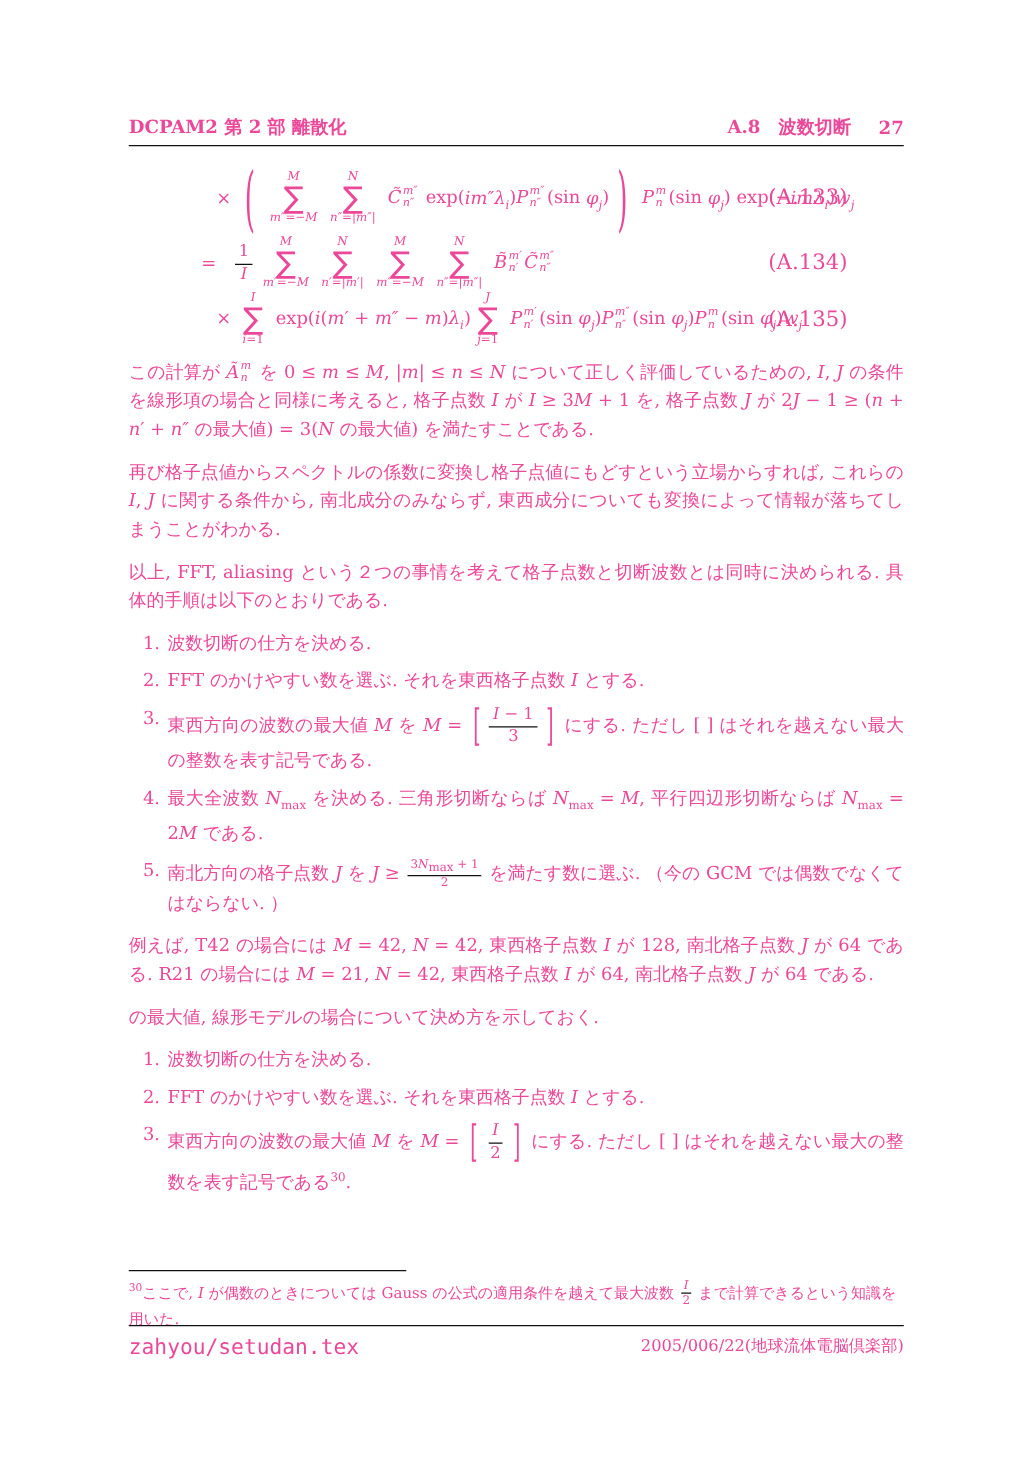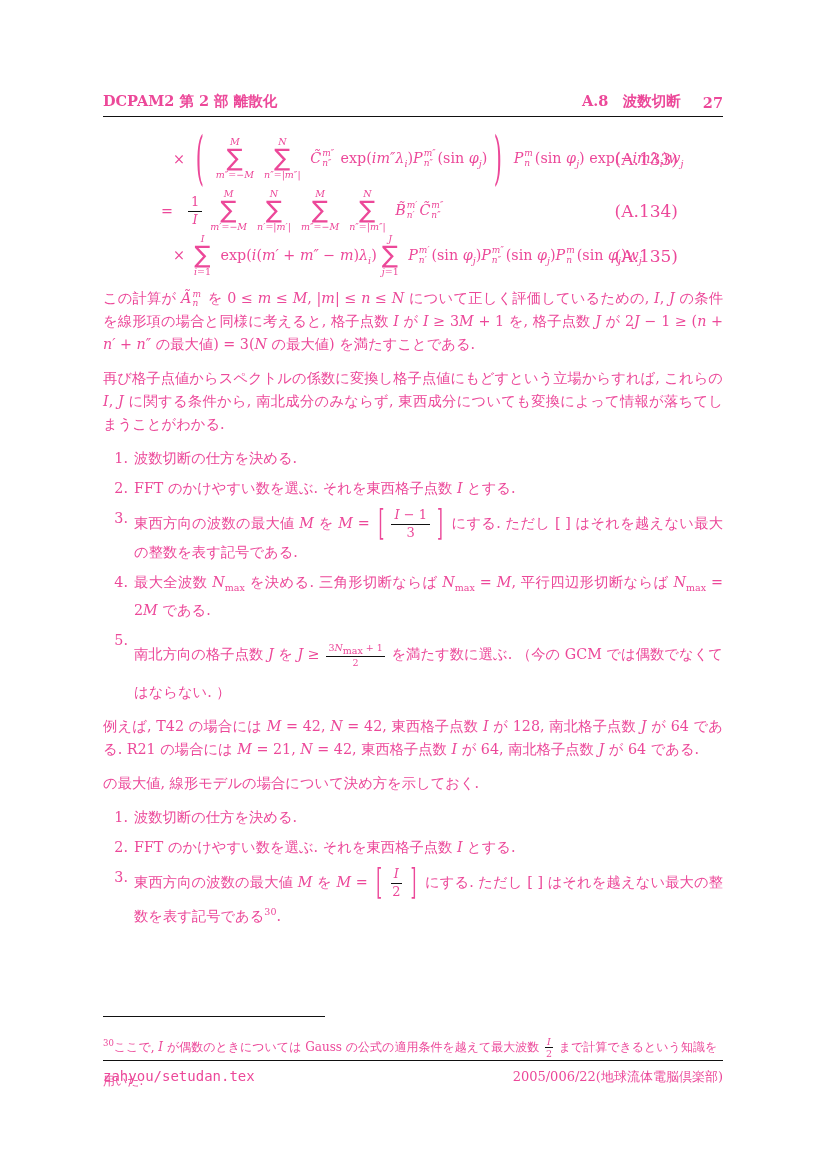--- a/index.html
+++ b/index.html
@@ -31,40 +31,40 @@
   .lim{font-size:9.5px;line-height:1.15;white-space:nowrap;font-style:normal;}
   .bigp{display:inline-block;font-size:20px;transform:scale(1.05,2.85);
         margin:0 7px;vertical-align:middle;font-weight:400;}
   .bigb{display:inline-block;font-size:15px;transform:scaleY(2.3);
         margin:0 4px;vertical-align:middle;}
   .frac{display:inline-flex;flex-direction:column;align-items:center;
         vertical-align:middle;margin:0 3px;font-size:13px;line-height:1.25;}
   .frac .ft{border-bottom:1px solid #111;padding:0 3px;text-align:center;}
   .frac .fb{padding:0 3px;}
   .sfrac{display:inline-flex;flex-direction:column;align-items:center;
-         vertical-align:middle;margin:13px 2px;font-size:9.5px;line-height:1.2;}
+         vertical-align:middle;margin:0 2px;font-size:9.5px;line-height:1.2;}
   .sfrac .ft{border-bottom:1px solid #111;padding:0 2px;text-align:center;}
   .ss{display:inline-flex;flex-direction:column;align-items:flex-start;
       vertical-align:middle;font-size:9px;line-height:1.1;margin:0 2px 0 1px;}
   sub,sup{font-size:9.5px;}
   
   .olist{margin:2px 0 11px 0;}
   .olitem{display:flex;margin-bottom:7px;}
   .olnum{width:21px;margin-left:4px;margin-right:6px;text-align:right;flex:none;}
   .oltext{flex:1;text-align:justify;}
   
   .footnote{position:absolute;left:103px;width:620px;top:1016px;}
   .fnrule{width:222px;border-top:1px solid #111;margin-bottom:6px;}
   .fntext{font-size:12px;line-height:16px;}
   .fntext sup{font-size:8.5px;}
   
   .footer{position:absolute;left:103px;width:620px;top:1060px;
           border-top:1px solid #111;padding-top:7px;display:flex;
           justify-content:space-between;font-size:13px;}
-  .mono{font-family:"DejaVu Sans Mono","Liberation Mono",monospace;font-size:14px;}
+  .mono{font-family:"DejaVu Sans Mono","Liberation Mono",monospace;font-size:17px;}
 </style>
 </head>
 <body>
 
 <div class="page">
 
   <div class="header">
     <span>DCPAM2 第 2 部 離散化</span>
     <span class="h-right">
       <span>A.8　波数切断</span>
@@ -149,20 +149,21 @@
             </span>(sin <i>φ<sub>j</sub></i>)<i>w<sub>j</sub></i></span>
         <span class="eqtag">(A.135)</span>
       </div>
     </div>
 
     <p class="para">この計算が <i>Ã</i><span class="ss">
           <span><i>m</i></span>
           <span><i>n</i></span>
         </span> を 0 ≤ <i>m</i> ≤ <i>M</i>, |<i>m</i>| ≤ <i>n</i> ≤ <i>N</i> について正しく評価しているための, <i>I</i>, <i>J</i> の条件を線形項の場合と同様に考えると, 格子点数 <i>I</i> が <i>I</i> ≥ 3<i>M</i> + 1 を, 格子点数 <i>J</i> が 2<i>J</i> − 1 ≥ (<i>n</i> + <i>n′</i> + <i>n″</i> の最大値) = 3(<i>N</i> の最大値) を満たすことである.</p>
     <p class="para">再び格子点値からスペクトルの係数に変換し格子点値にもどすという立場からすれば, これらの <i>I</i>, <i>J</i> に関する条件から, 南北成分のみならず, 東西成分についても変換によって情報が落ちてしまうことがわかる.</p>
+    <p class="para">以上, FFT, aliasing という２つの事情を考えて格子点数と切断波数とは同時に決められる. 具体的手順は以下のとおりである.</p>
 
     <div class="olist">
       <div class="olitem">
         <span class="olnum">1.</span>
         <span class="oltext">波数切断の仕方を決める.</span>
       </div>
       <div class="olitem">
         <span class="olnum">2.</span>
         <span class="oltext">FFT のかけやすい数を選ぶ. それを東西格子点数 <i>I</i> とする.</span>
       </div>

